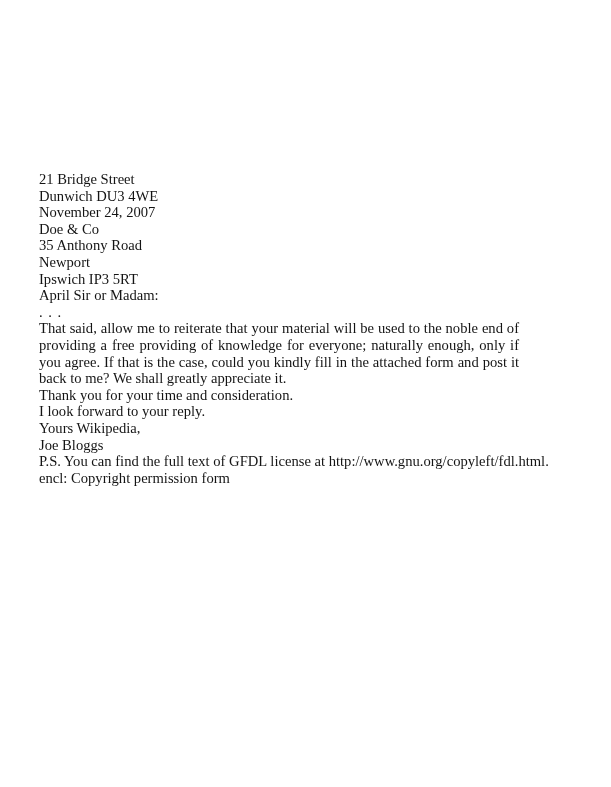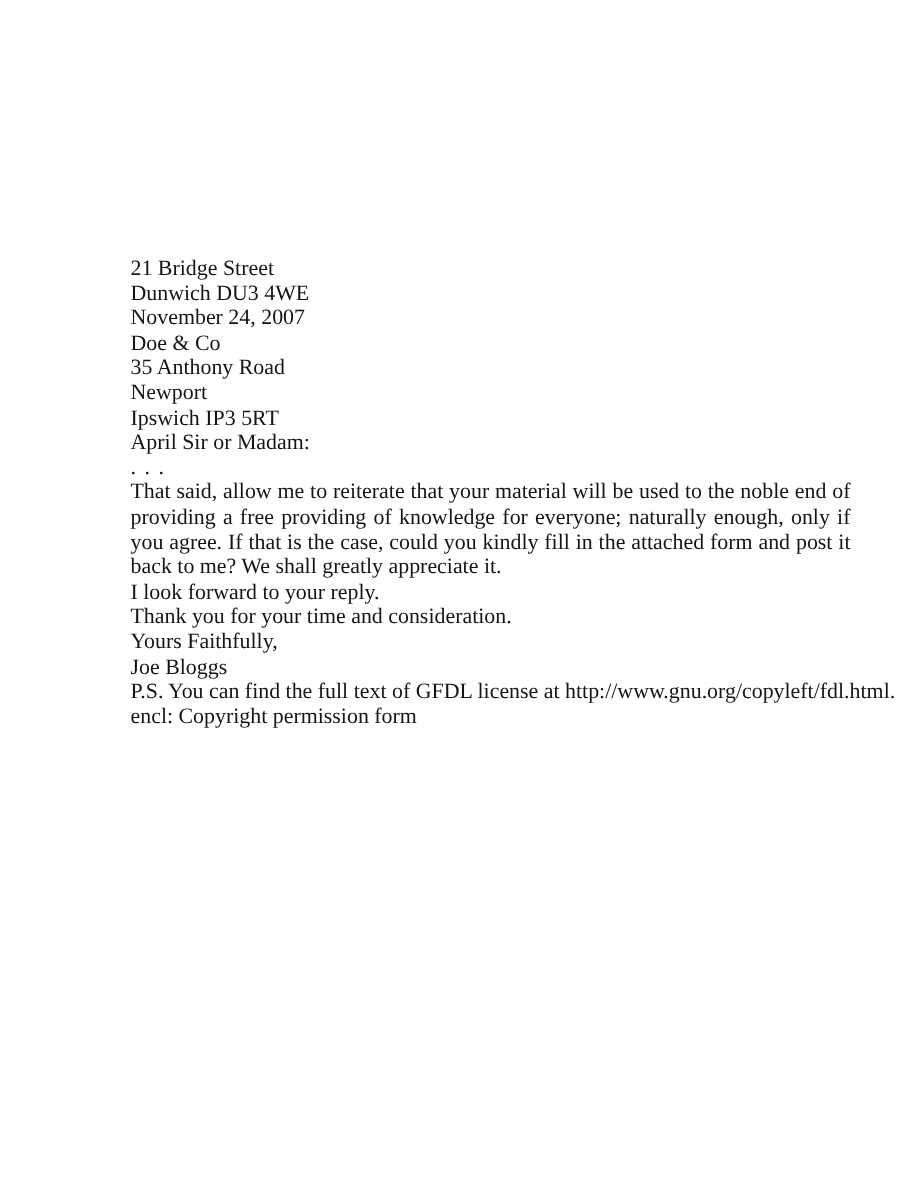--- a/index.html
+++ b/index.html
@@ -2,21 +2,21 @@
 <html><head>
 <meta charset="utf-8">
 <style>
   html, body { margin: 0; padding: 0; background: #ffffff; }
   .page {
     position: relative;
     width: 611px;
     height: 787px;
     background: #ffffff;
     box-sizing: border-box;
-    padding: 171px 44px 0 87px;
+    padding: 171px 44px 0 39px;
     font-family: "Liberation Serif", "DejaVu Serif", serif;
     font-size: 14.6px;
     line-height: 16.6px;
     color: #141414;
     overflow: hidden;
   }
   .page p, .page div { margin: 0; padding: 0; }
 
   .sender-block { margin-left: 356px; }
   .letter-date  { margin-left: 356px; margin-top: 19px; }
@@ -57,25 +57,25 @@
     <div>Ipswich IP3 5RT</div>
   </div>
 
   <p class="salutation">April Sir or Madam:</p>
 
 
   <p class="ellipsis">. . .</p>
 
   <p class="body-par justify par-gap">That said, allow me to reiterate that your material will be used to the noble end of providing a free providing of knowledge for everyone; naturally enough, only if you agree. If that is the case, could you kindly fill in the attached form and post it back to me? We shall greatly appreciate it.</p>
 
+  <p class="body-par par-gap-s">Thank you for your time and consideration.</p>
+
   <p class="body-par par-gap-s">I look forward to your reply.</p>
 
-  <p class="body-par par-gap-s">Thank you for your time and consideration.</p>
-
-  <div class="closing">Yours Faithfully,</div>
+  <div class="closing">Yours Wikipedia,</div>
 
   <div class="signature">Joe Bloggs</div>
 
   <p class="ps">P.S. You can find the full text of GFDL license at http://www.gnu.org/copyleft/fdl.html.</p>
 
   <p class="encl">encl: Copyright permission form</p>
 
 </div>
 
 </body></html>

